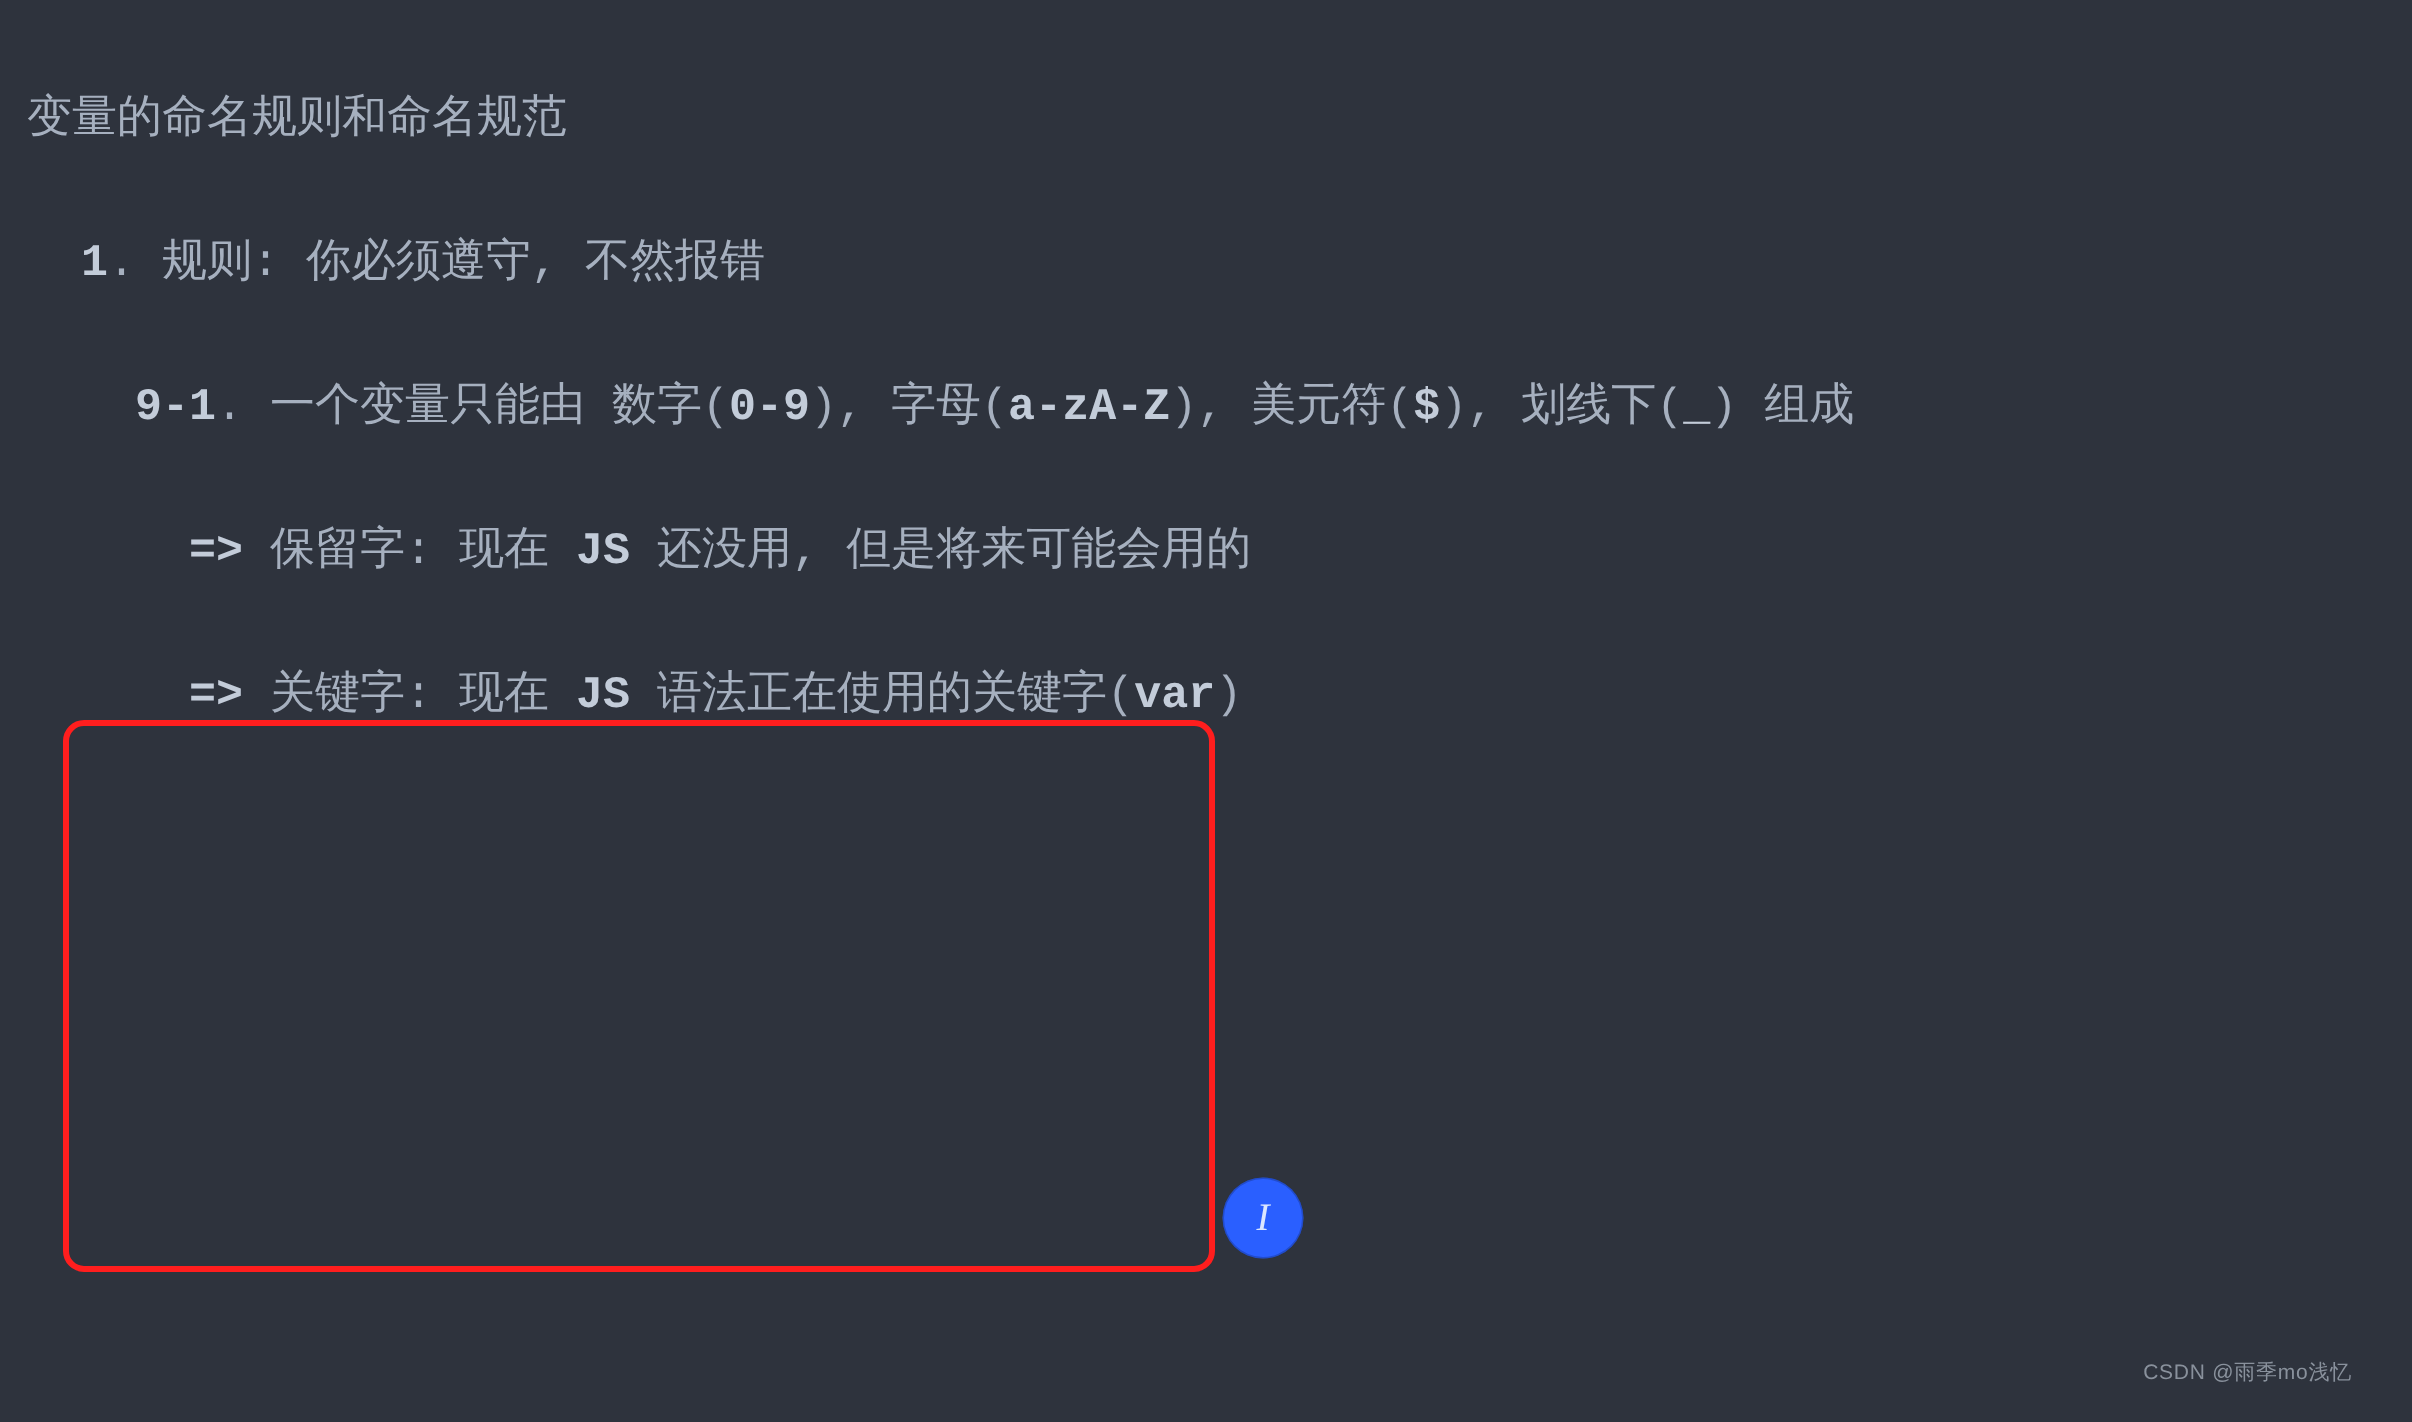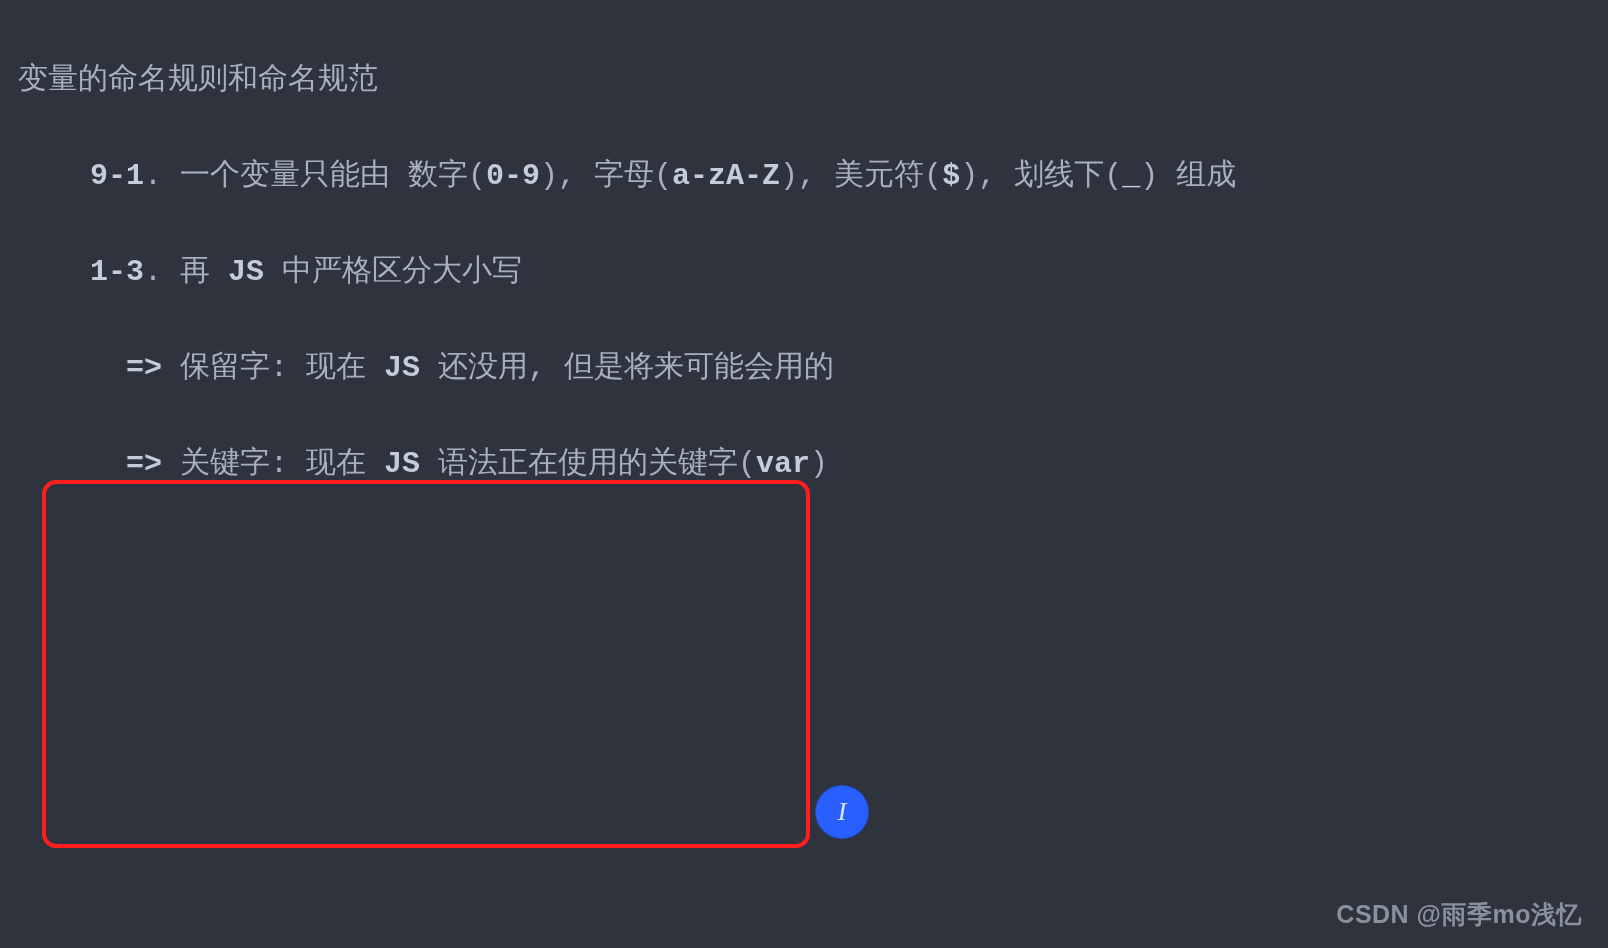--- a/index.html
+++ b/index.html
@@ -39,37 +39,36 @@
     align-items: center;
     justify-content: center;
     color: #dbe6ff;
     font-family: Georgia, serif;
     font-style: italic;
     font-size: 26px;
     box-shadow: 0 0 0 1px rgba(0,0,0,0.2) inset;
   }
   .watermark {
     position: absolute;
-    right: 26px;
+    right: 40px;
     bottom: 10px;
-    font-size: 25px;
+    font-size: 14px;
     color: #89919c;
     font-family: "Microsoft YaHei", sans-serif;
     letter-spacing: 0.5px;
-    font-weight: bold;
   }
   .line { display: block; }
 </style>
 </head>
 <body>
 
 <div class="editor">
 <span class="line"><span>变量的命名规则和命名规范</span></span>
+<span class="line"><span>  </span><span class="bold">1</span><span>. 规则: 你必须遵守, 不然报错</span></span>
 <span class="line"><span>    </span><span class="bold">9-1</span><span>. 一个变量只能由 数字(</span><span class="bold">0-9</span><span>), 字母(</span><span class="bold">a-zA-Z</span><span>), 美元符(</span><span class="bold">$</span><span>), 划线下(</span><span class="bold">_</span><span>) 组成</span></span>
-<span class="line"><span>    </span><span class="bold">1-3</span><span>. 再 </span><span class="bold">JS</span><span> 中严格区分大小写</span></span>
 <span class="line"><span>      </span><span class="bold">=&gt;</span><span> 保留字: 现在 </span><span class="bold">JS</span><span> 还没用, 但是将来可能会用的</span></span>
 <span class="line"><span>      </span><span class="bold">=&gt;</span><span> 关键字: 现在 </span><span class="bold">JS</span><span> 语法正在使用的关键字(</span><span class="bold">var</span><span>)</span></span>
 <span class="line"><span></span></span>
 
 
 
 
 
 
 

